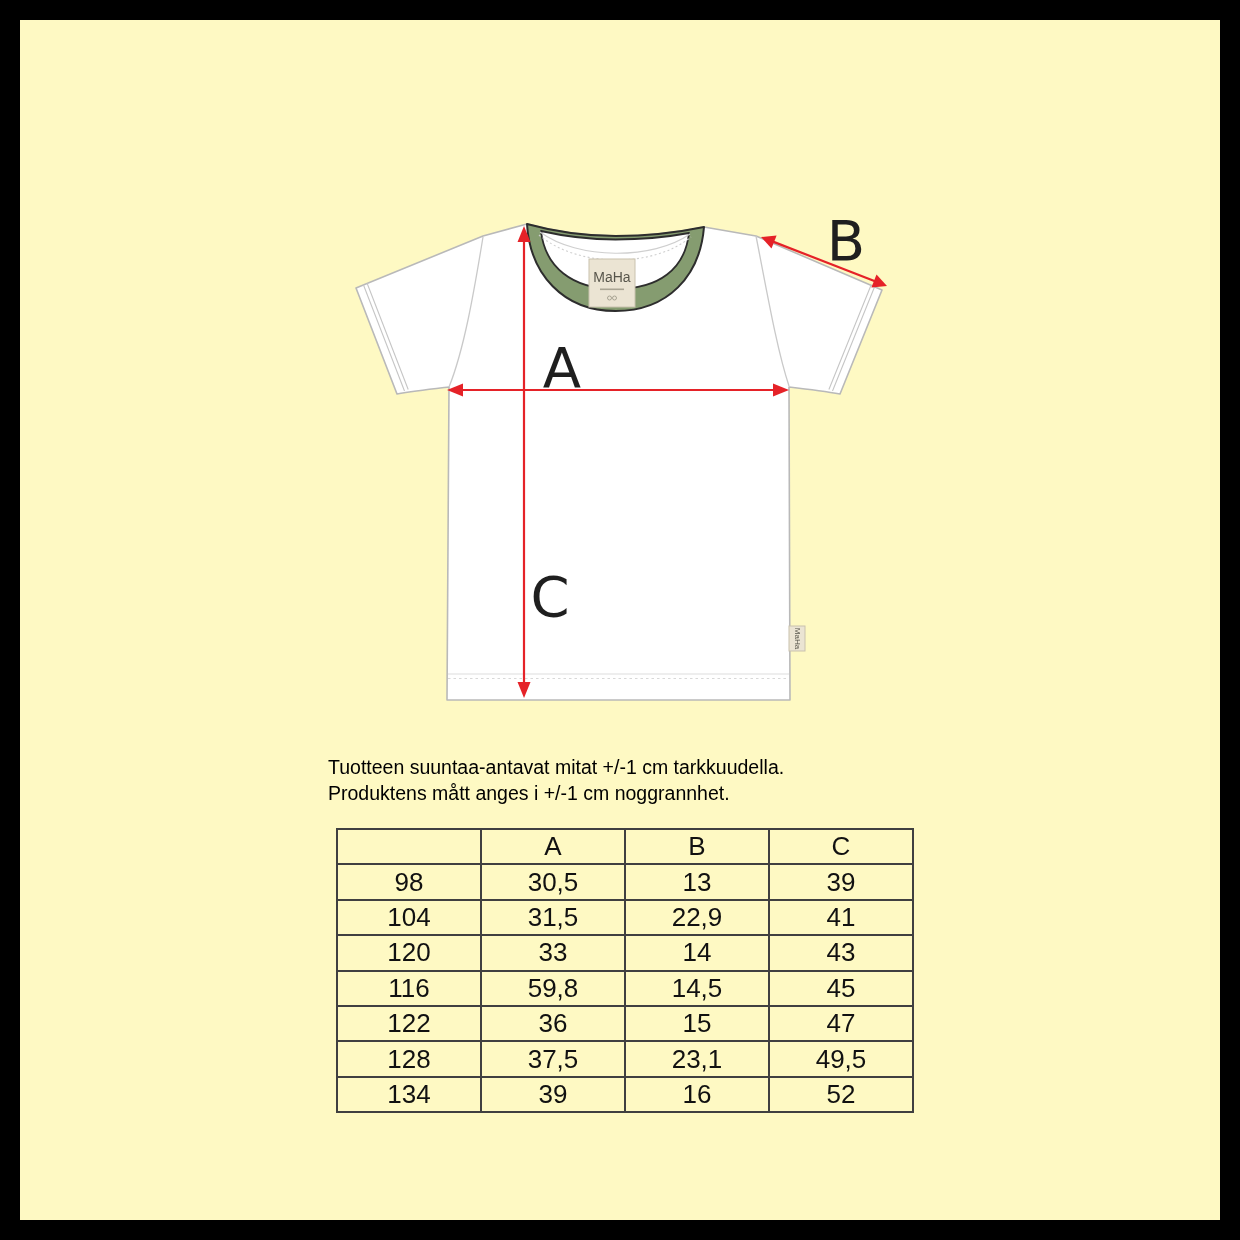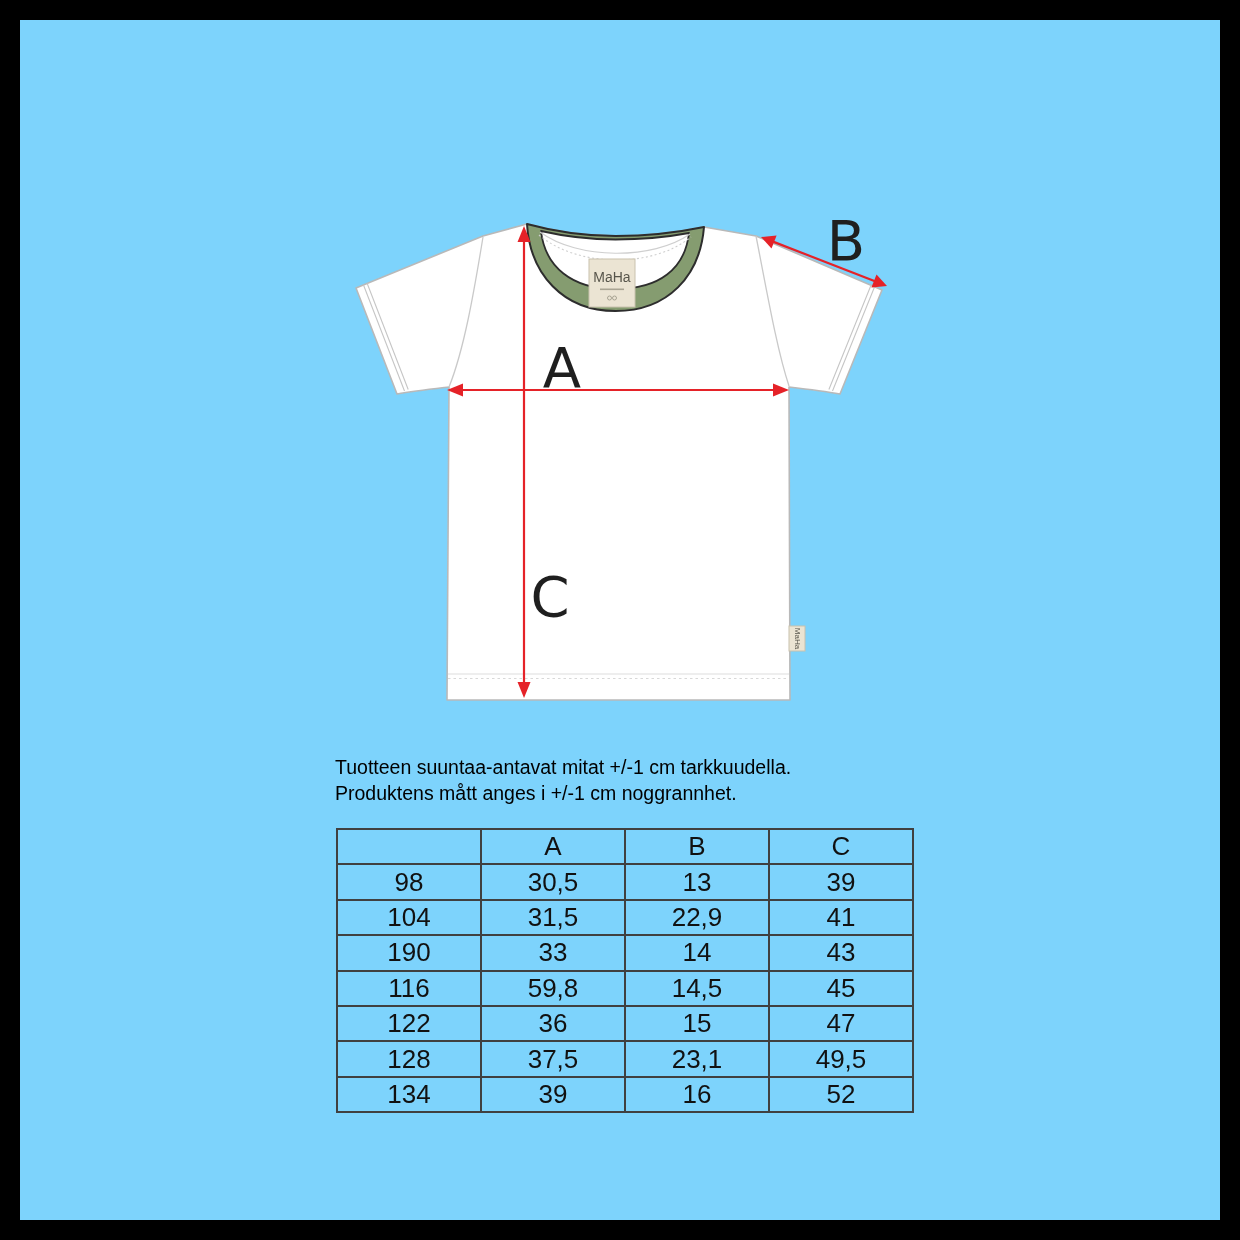--- a/index.html
+++ b/index.html
@@ -7,31 +7,31 @@
     padding: 0;
     background: #ffffff;
     font-family: "Liberation Sans", sans-serif;
   }
   .frame {
     position: relative;
     width: 1240px;
     height: 1240px;
     box-sizing: border-box;
     border: 20px solid #000000;
-    background: #7dd3fc;
+    background: #fef9c3;
     overflow: hidden;
   }
   .diagram-svg {
     position: absolute;
     left: 0;
     top: 0;
   }
   .notes {
     position: absolute;
-    left: 315px;
+    left: 308px;
     top: 734px;
     font-size: 19.5px;
     line-height: 26px;
     color: #000000;
     white-space: nowrap;
   }
   table.size-table {
     position: absolute;
     left: 316px;
     top: 808px;
@@ -156,21 +156,21 @@
           <td>13</td>
           <td>39</td>
         </tr>
         <tr>
           <td>104</td>
           <td>31,5</td>
           <td>22,9</td>
           <td>41</td>
         </tr>
         <tr>
-          <td>190</td>
+          <td>120</td>
           <td>33</td>
           <td>14</td>
           <td>43</td>
         </tr>
         <tr>
           <td>116</td>
           <td>59,8</td>
           <td>14,5</td>
           <td>45</td>
         </tr>

